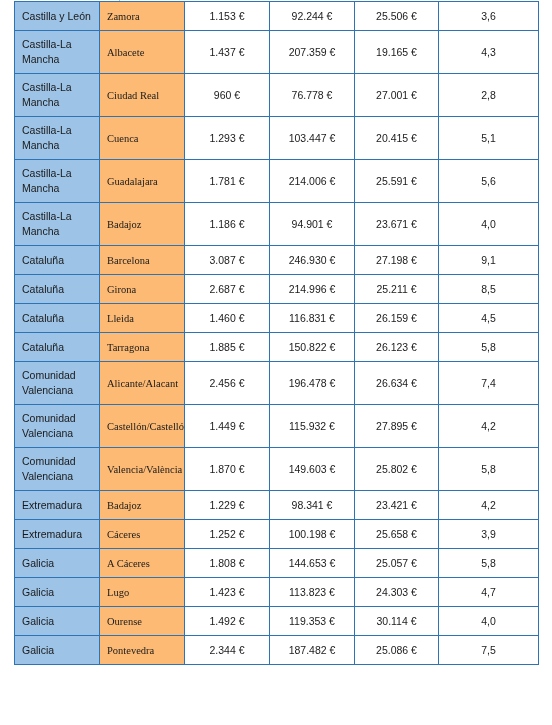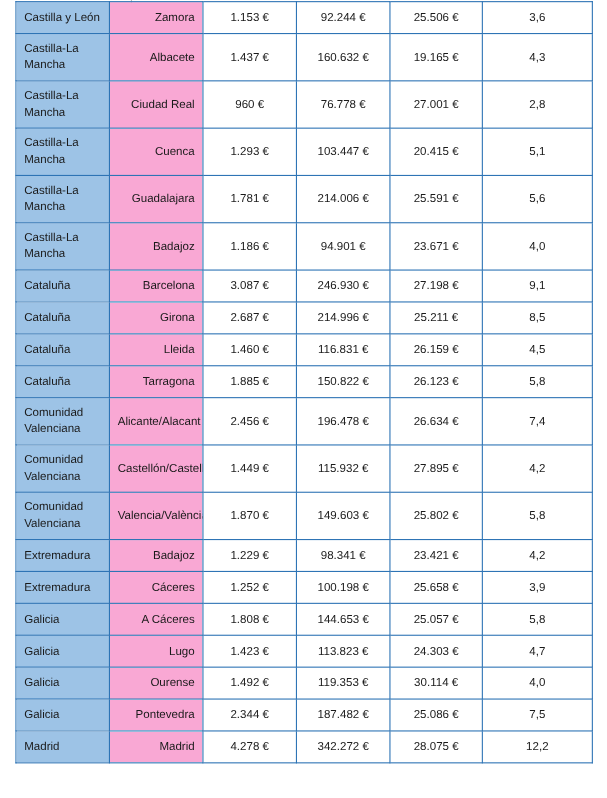--- a/index.html
+++ b/index.html
@@ -42,22 +42,23 @@
     vertical-align: middle;
     line-height: 15px;
     white-space: normal;
     overflow: hidden;
   }
   td.region {
     background: #9DC3E6;
     text-align: left;
   }
   td.province {
-    background: #f9a8d4;
-    text-align: right;
+    background: #fdba74;
+    text-align: left;
+    font-family: Liberation Serif, serif;
   }
   td.num {
     background: #ffffff;
     text-align: center;
   }
   tr.r-single td { height: 28px; }
   tr.r-double td { height: 42px; }
 
   
   .stray-tick {
@@ -91,21 +92,21 @@
           <td class="province">Zamora</td>
           <td class="num">1.153 €</td>
           <td class="num">92.244 €</td>
           <td class="num">25.506 €</td>
           <td class="num">3,6</td>
         </tr>
         <tr class="r-double">
           <td class="region">Castilla-La Mancha</td>
           <td class="province">Albacete</td>
           <td class="num">1.437 €</td>
-          <td class="num">160.632 €</td>
+          <td class="num">207.359 €</td>
           <td class="num">19.165 €</td>
           <td class="num">4,3</td>
         </tr>
         <tr class="r-double">
           <td class="region">Castilla-La Mancha</td>
           <td class="province">Ciudad Real</td>
           <td class="num">960 €</td>
           <td class="num">76.778 €</td>
           <td class="num">27.001 €</td>
           <td class="num">2,8</td>
@@ -231,24 +232,16 @@
           <td class="num">4,0</td>
         </tr>
         <tr class="r-single">
           <td class="region">Galicia</td>
           <td class="province">Pontevedra</td>
           <td class="num">2.344 €</td>
           <td class="num">187.482 €</td>
           <td class="num">25.086 €</td>
           <td class="num">7,5</td>
         </tr>
-        <tr class="r-single">
-          <td class="region">Madrid</td>
-          <td class="province">Madrid</td>
-          <td class="num">4.278 €</td>
-          <td class="num">342.272 €</td>
-          <td class="num">28.075 €</td>
-          <td class="num">12,2</td>
-        </tr>
       </tbody>
   </table>
 
 </div>
 
 </body></html>

